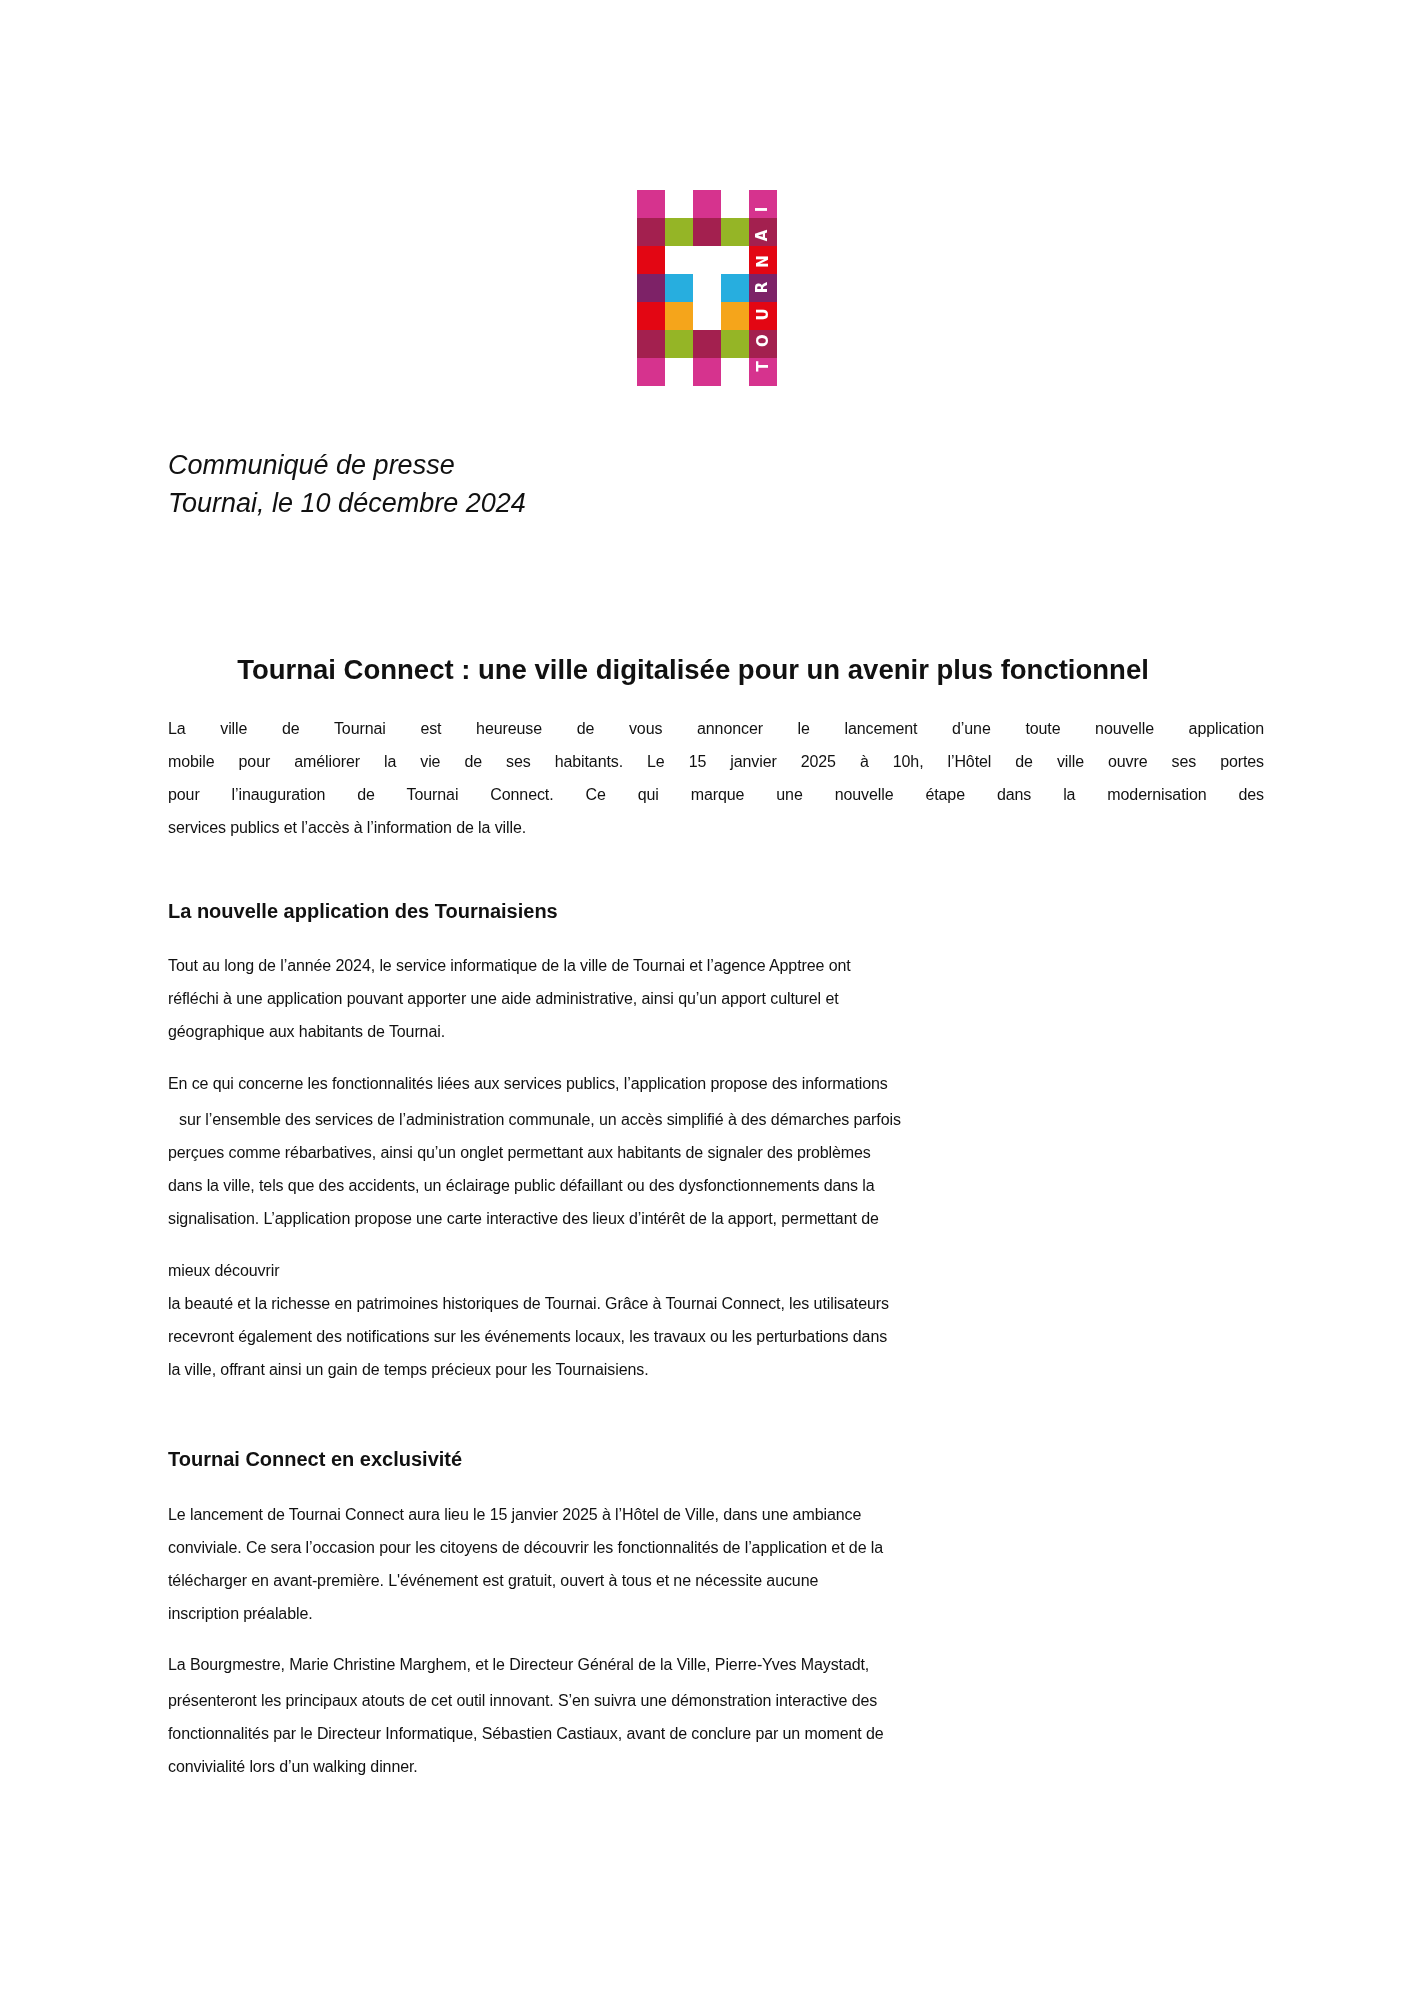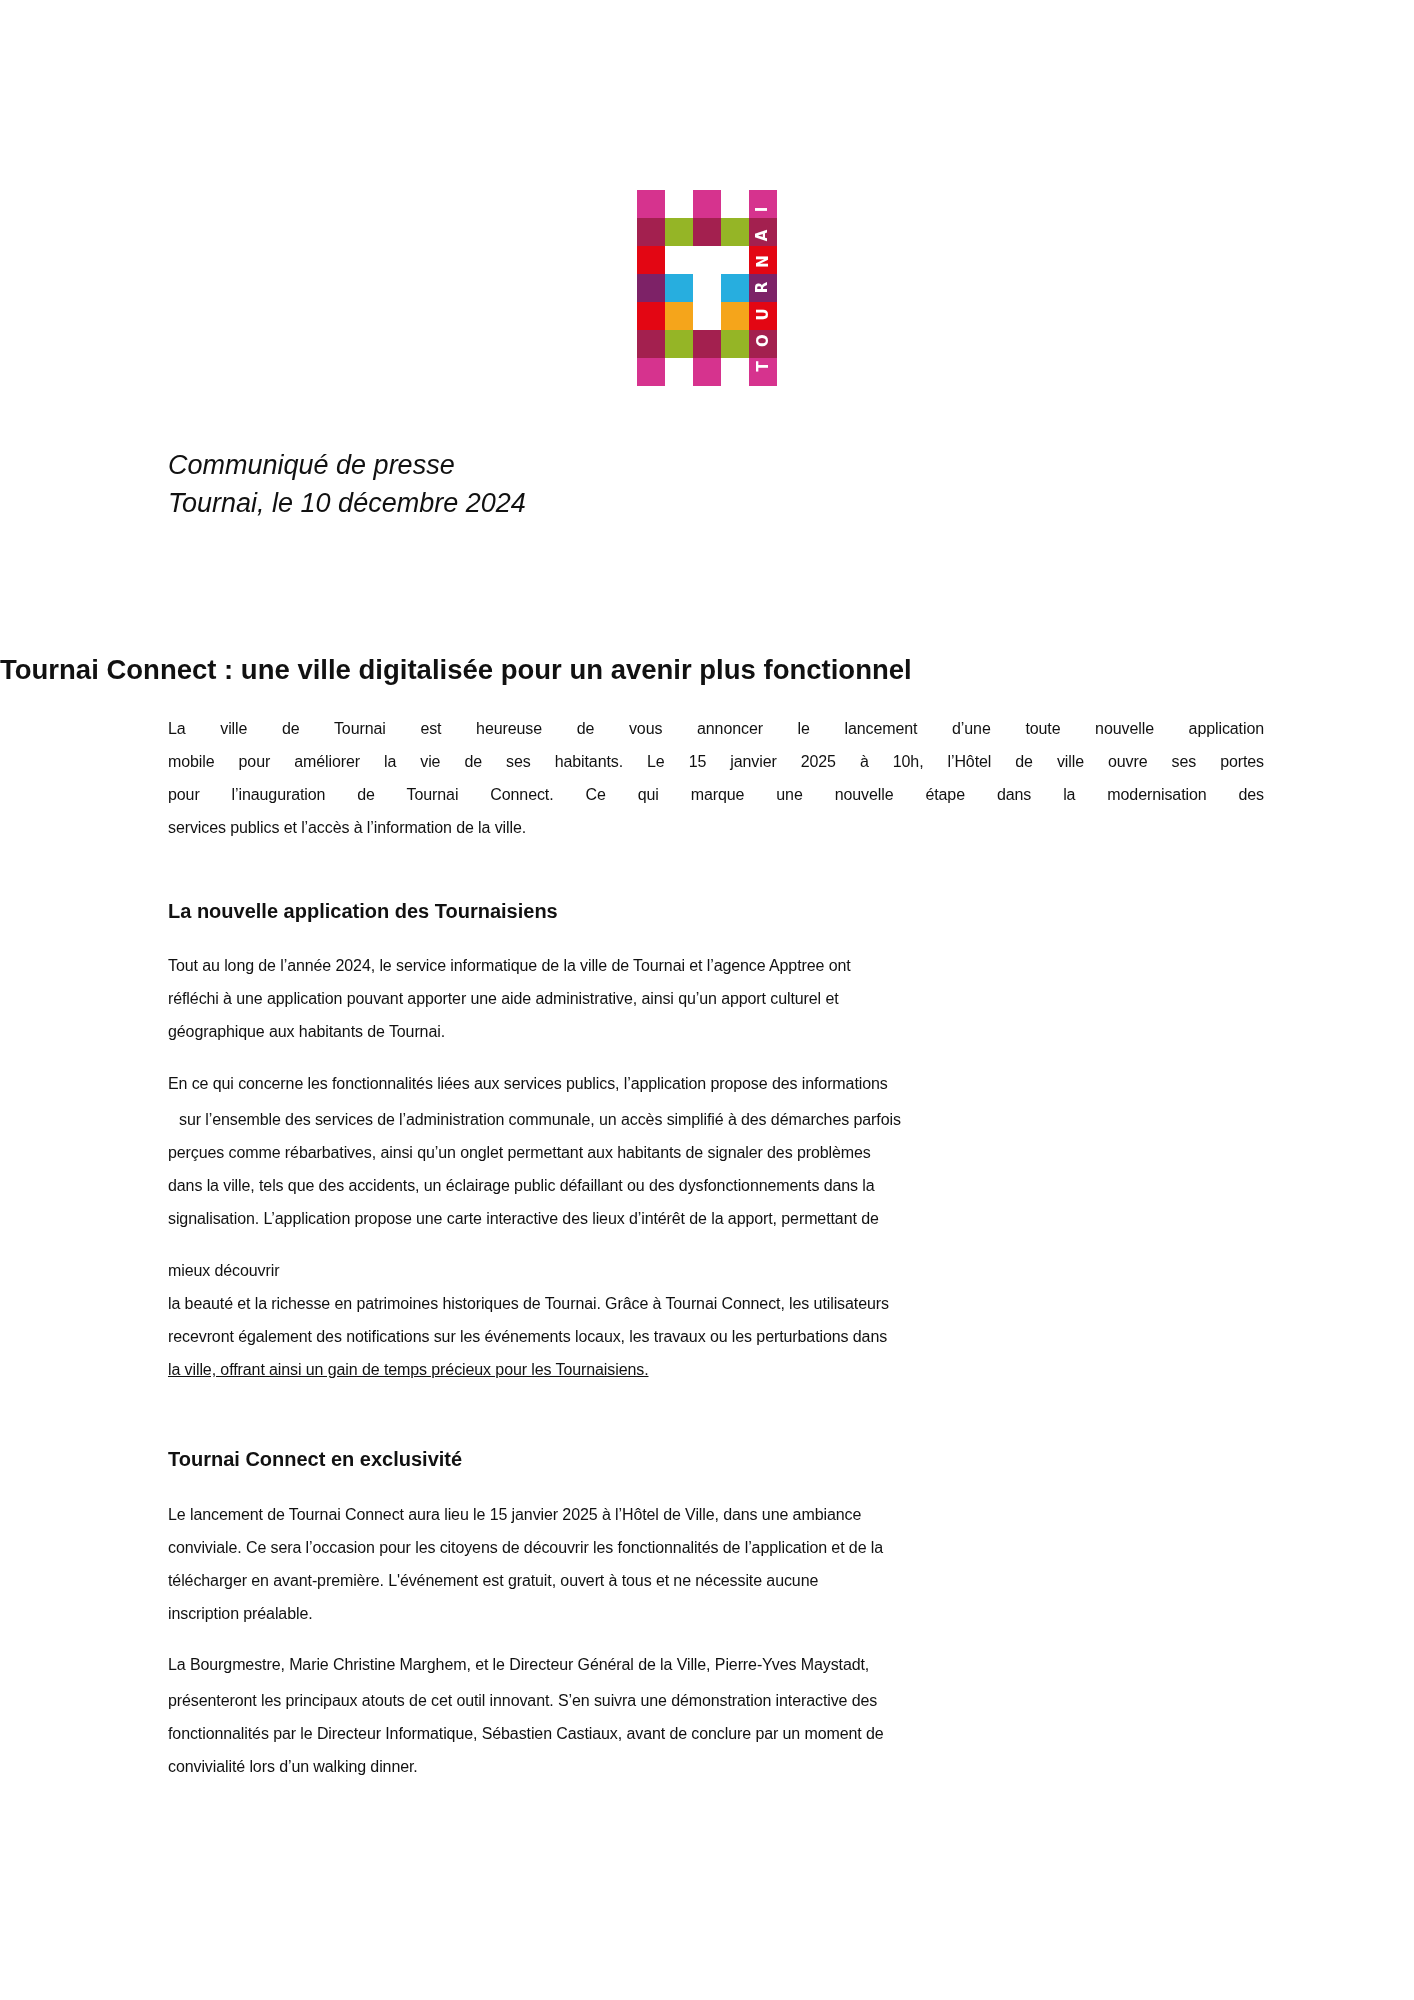--- a/index.html
+++ b/index.html
@@ -11,21 +11,21 @@
   .logo { position: absolute; left: 637px; top: 190px; width: 140px; height: 196px; }
   .cell { position: absolute; width: 28px; height: 28px; }
   .logo-word { position: absolute; left: 112px; top: 0; width: 28px; height: 196px;
                display: flex; flex-direction: column-reverse; align-items: center; justify-content: space-around;
                padding: 6px 0; box-sizing: border-box; }
   .logo-letter { color: #ffffff; font-family: "DejaVu Sans", sans-serif; font-weight: bold;
                  font-size: 15px; transform: rotate(-90deg); line-height: 1; display: block; }
 
   .line { position: absolute; left: 168px; white-space: nowrap; font-size: 21.5px; line-height: 26px; }
   .italic-bold { font-style: italic; font-weight: normal; font-size: 27px; }
-  .title { position: absolute; left: 0; width: 1386px; top: 654px;
+  .title { position: absolute; left: 0; width: 1386px; text-align: center; top: 654px;
            font-weight: bold; font-size: 27.5px; white-space: nowrap; }
   .subhead { font-weight: bold; font-size: 20px; }
   .justify { width: 1096px; text-align: justify; text-align-last: justify; }
   .body-text { font-size: 16px; letter-spacing: -0.1px; }
 </style>
 </head>
 <body>
 
 <div class="page">
 
@@ -90,21 +90,21 @@
 
     <div>
       <div class="line body-text" style="top:1071px;">En ce qui concerne les fonctionnalités liées aux services publics, l’application propose des informations</div>
       <div class="line body-text" style="top:1107px;margin-left:11px;">sur l’ensemble des services de l’administration communale, un accès simplifié à des démarches parfois</div>
       <div class="line body-text" style="top:1140px;">perçues comme rébarbatives, ainsi qu’un onglet permettant aux habitants de signaler des problèmes</div>
       <div class="line body-text" style="top:1173px;">dans la ville, tels que des accidents, un éclairage public défaillant ou des dysfonctionnements dans la</div>
       <div class="line body-text" style="top:1206px;">signalisation. L’application propose une carte interactive des lieux d’intérêt de la apport, permettant de</div>
       <div class="line body-text" style="top:1258px;">mieux découvrir</div>
       <div class="line body-text" style="top:1291px;">la beauté et la richesse en patrimoines historiques de Tournai. Grâce à Tournai Connect, les utilisateurs</div>
       <div class="line body-text" style="top:1324px;">recevront également des notifications sur les événements locaux, les travaux ou les perturbations dans</div>
-      <div class="line body-text" style="top:1357px;text-decoration:underline;">la ville, offrant ainsi un gain de temps précieux pour les Tournaisiens.</div>
+      <div class="line body-text" style="top:1357px;">la ville, offrant ainsi un gain de temps précieux pour les Tournaisiens.</div>
     </div>
   </div>
 
   <div>
     <div class="line subhead" style="top:1446px;">Tournai Connect en exclusivité</div>
 
     <div>
       <div class="line body-text" style="top:1502px;">Le lancement de Tournai Connect aura lieu le 15 janvier 2025 à l’Hôtel de Ville, dans une ambiance</div>
       <div class="line body-text" style="top:1535px;">conviviale. Ce sera l’occasion pour les citoyens de découvrir les fonctionnalités de l’application et de la</div>
       <div class="line body-text" style="top:1568px;">télécharger en avant-première. L'événement est gratuit, ouvert à tous et ne nécessite aucune</div>

